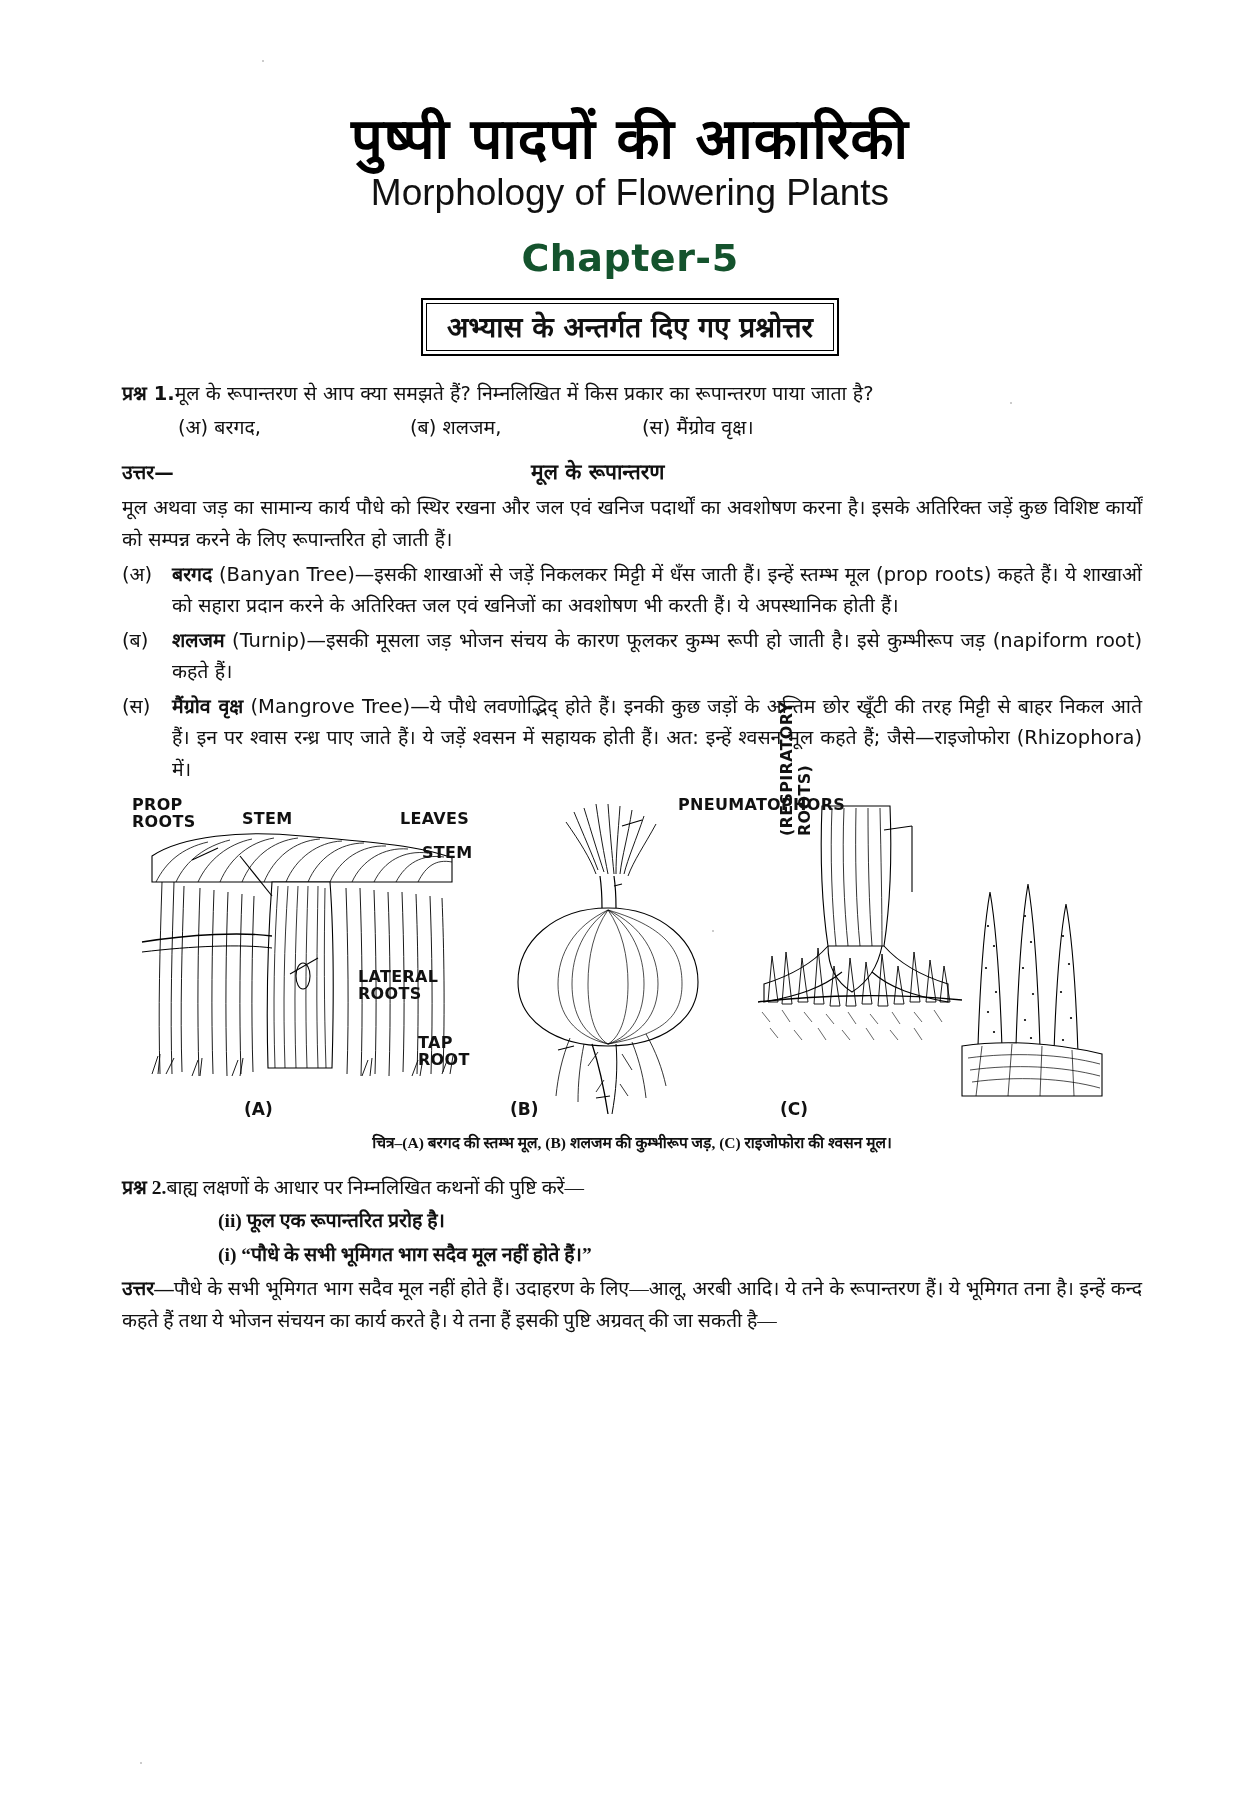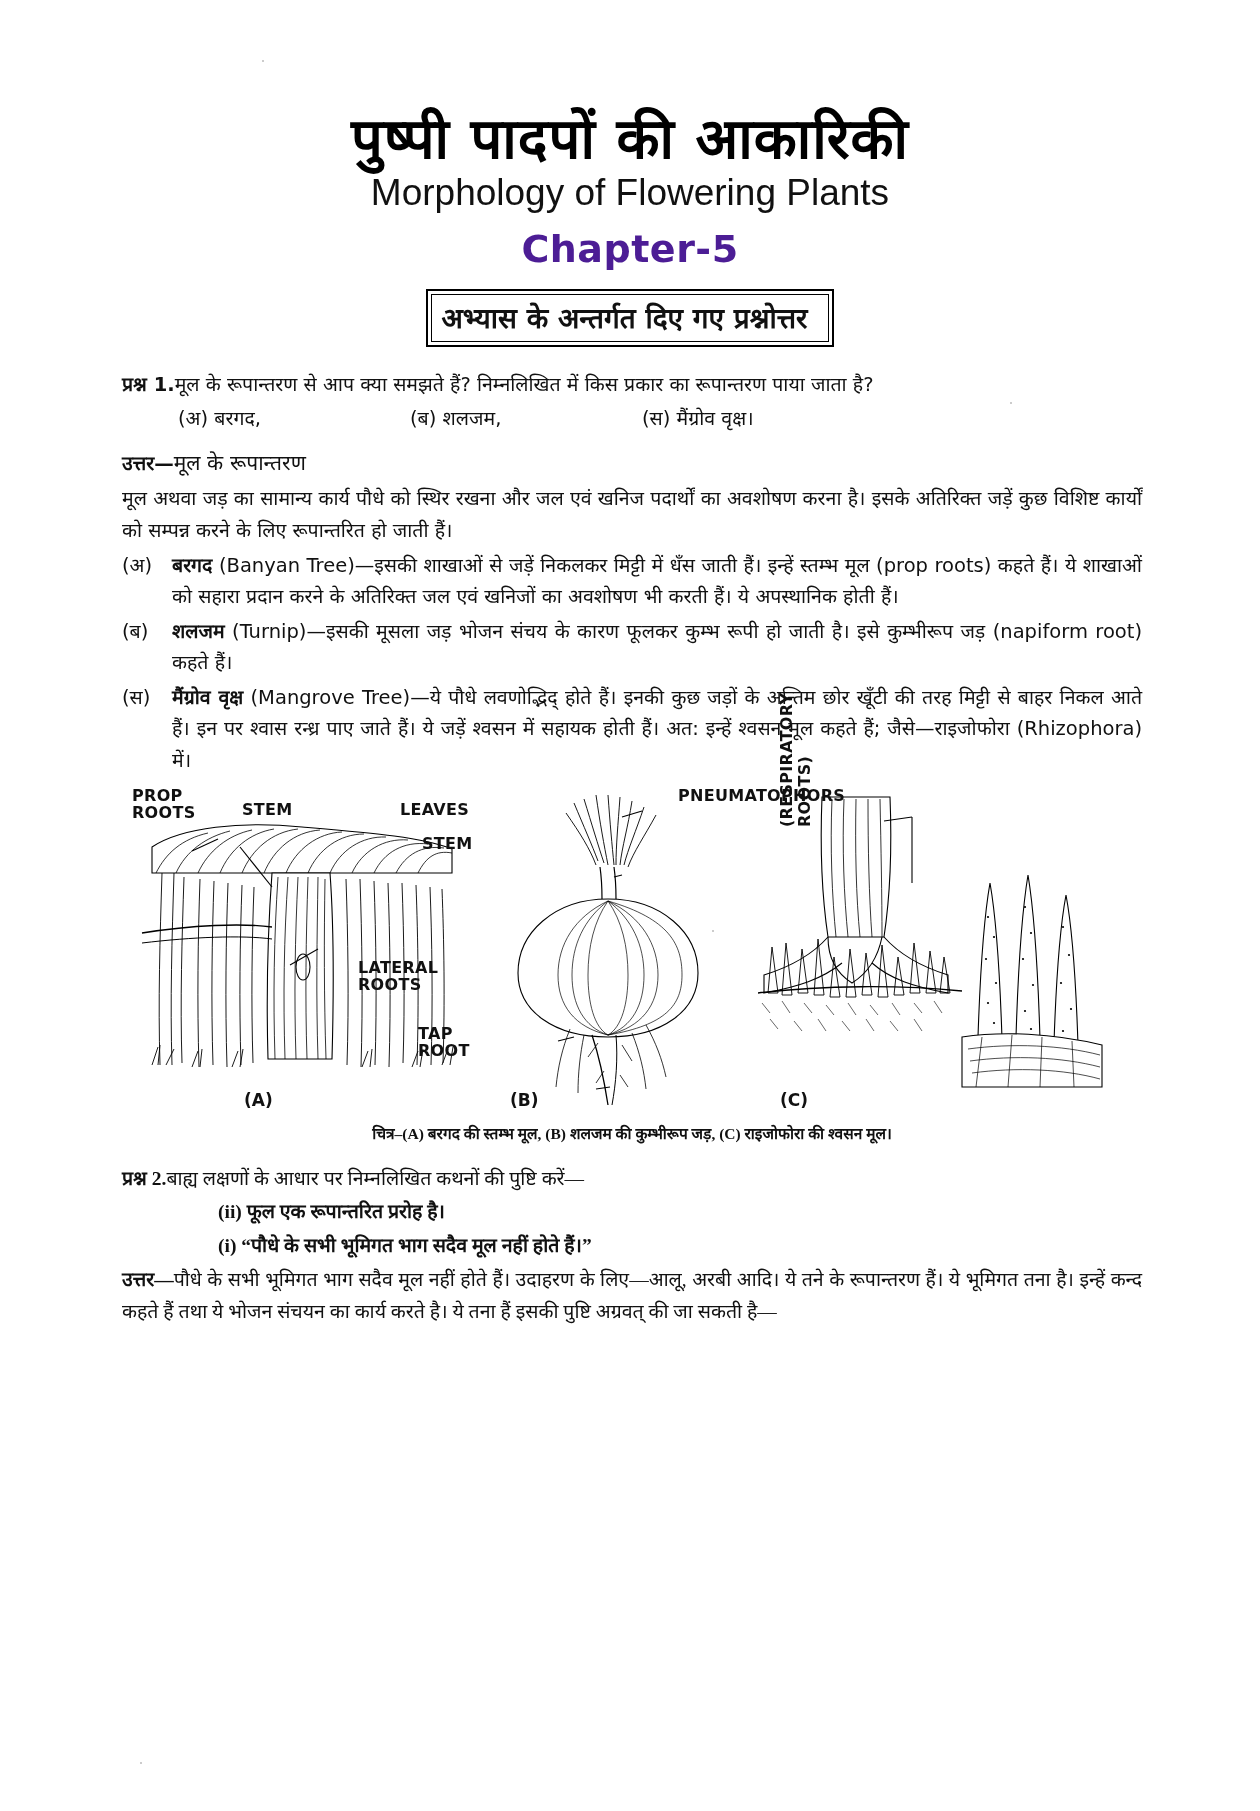--- a/index.html
+++ b/index.html
@@ -38,32 +38,32 @@
     font-size: 37px;
     font-weight: 400;
     line-height: 1.2;
     margin-top: 2px;
     color: #111;
   }
   .chapter {
     font-family: "DejaVu Sans", "Liberation Sans", sans-serif;
     font-size: 38px;
     font-weight: 700;
-    color: #4c1d95;
-    margin-top: 12px;
+    color: #14532d;
+    margin-top: 21px;
     letter-spacing: 0.5px;
   }
   .banner-wrap {
     display: flex;
     justify-content: center;
     margin-top: 18px;
   }
   .banner {
     border: 2.5px solid #000;
-    padding: 5px 16px 7px 5px;
+    padding: 5px 16px 7px 16px;
     position: relative;
   }
   .banner:after {
     content: "";
     position: absolute;
     left: 3px; right: 3px; top: 3px; bottom: 3px;
     border: 1px solid #000;
     pointer-events: none;
   }
   .banner-text {
@@ -101,22 +101,22 @@
     display: flex;
     align-items: baseline;
     margin-top: 2px;
   }
   .ans-label {
     font-weight: 700;
     white-space: nowrap;
   }
   .ans-heading {
     flex: 1;
-    text-align: left;
-    font-weight: 400;
+    text-align: center;
+    font-weight: 700;
     font-size: 21px;
     margin-right: 120px;
   }
   .para {
     margin-top: 3px;
     text-align: justify;
   }
   .list-item {
     display: flex;
     align-items: flex-start;

